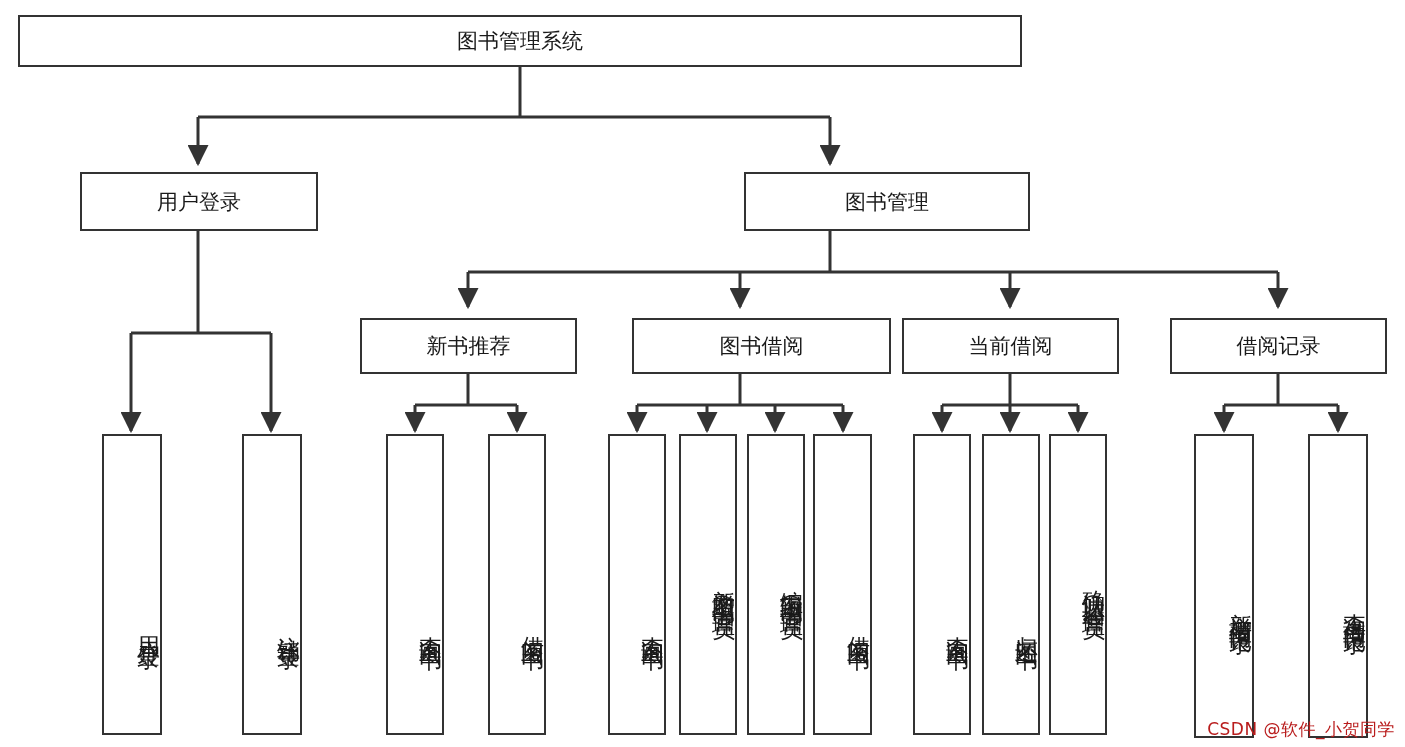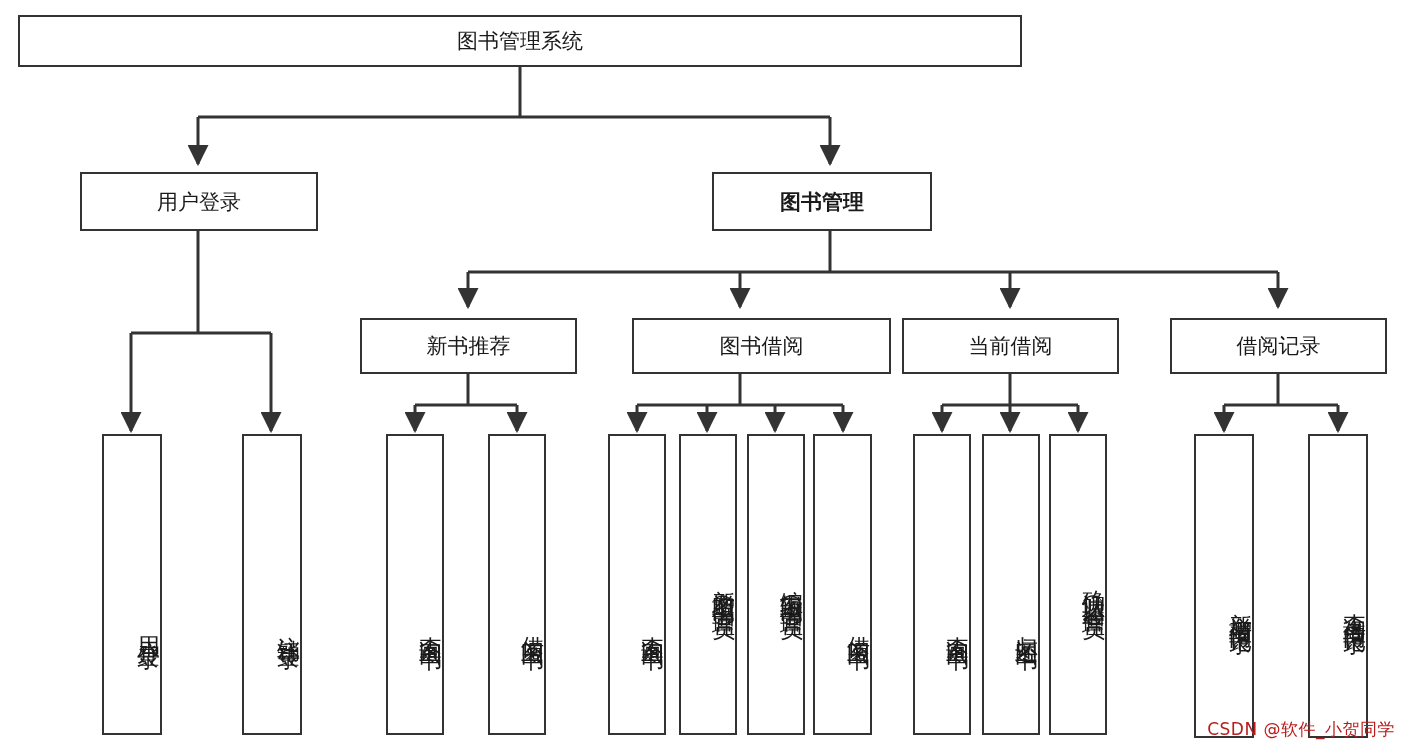--- a/index.html
+++ b/index.html
@@ -118,21 +118,21 @@
     </g>
   </svg>
 
   <div class="node horiz" style="left:18px; top:15px; width:1004px; height:52px;">
     <span class="node-label">图书管理系统</span>
   </div>
 
   <div class="node horiz" style="left:80px; top:172px; width:238px; height:59px;">
     <span class="node-label">用户登录</span>
   </div>
-  <div class="node horiz" style="left:712px; top:172px; width:220px; height:59px;font-weight:bold;">
+  <div class="node horiz" style="left:744px; top:172px; width:286px; height:59px;">
     <span class="node-label">图书管理</span>
   </div>
 
   <div class="node horiz" style="left:360px; top:318px; width:217px; height:56px;">
     <span class="node-label">新书推荐</span>
   </div>
   <div class="node horiz" style="left:632px; top:318px; width:259px; height:56px;">
     <span class="node-label">图书借阅</span>
   </div>
   <div class="node horiz" style="left:1170px; top:318px; width:217px; height:56px;">

